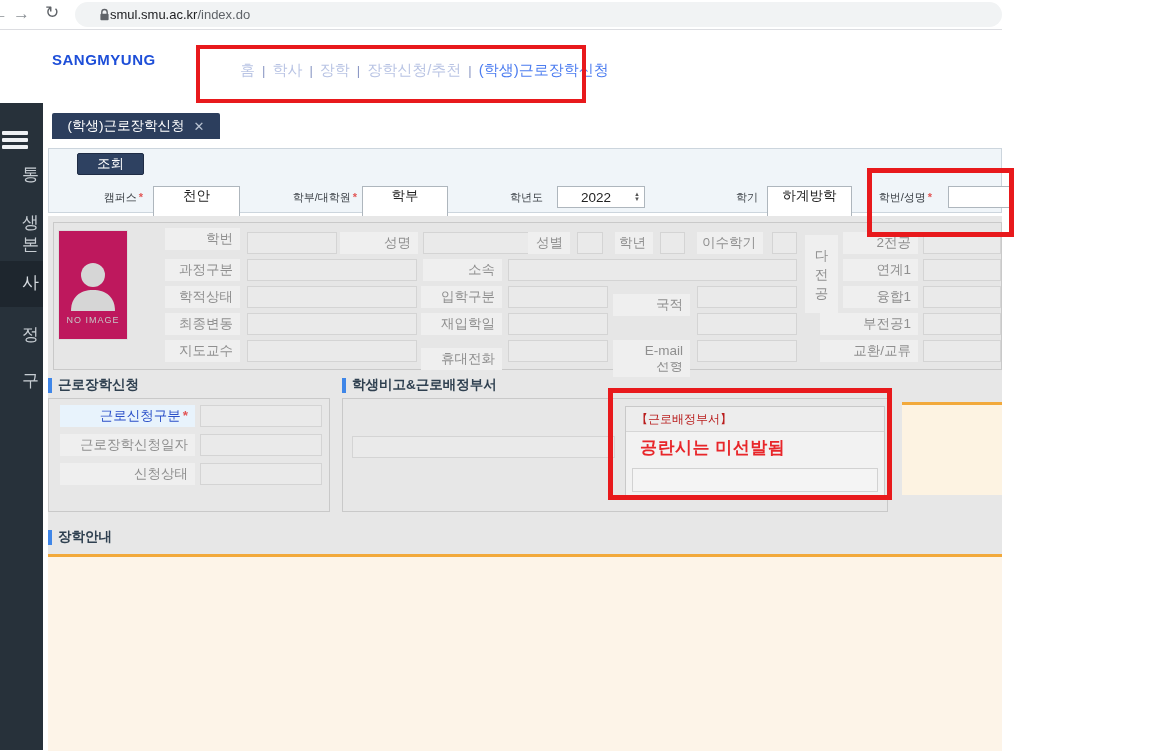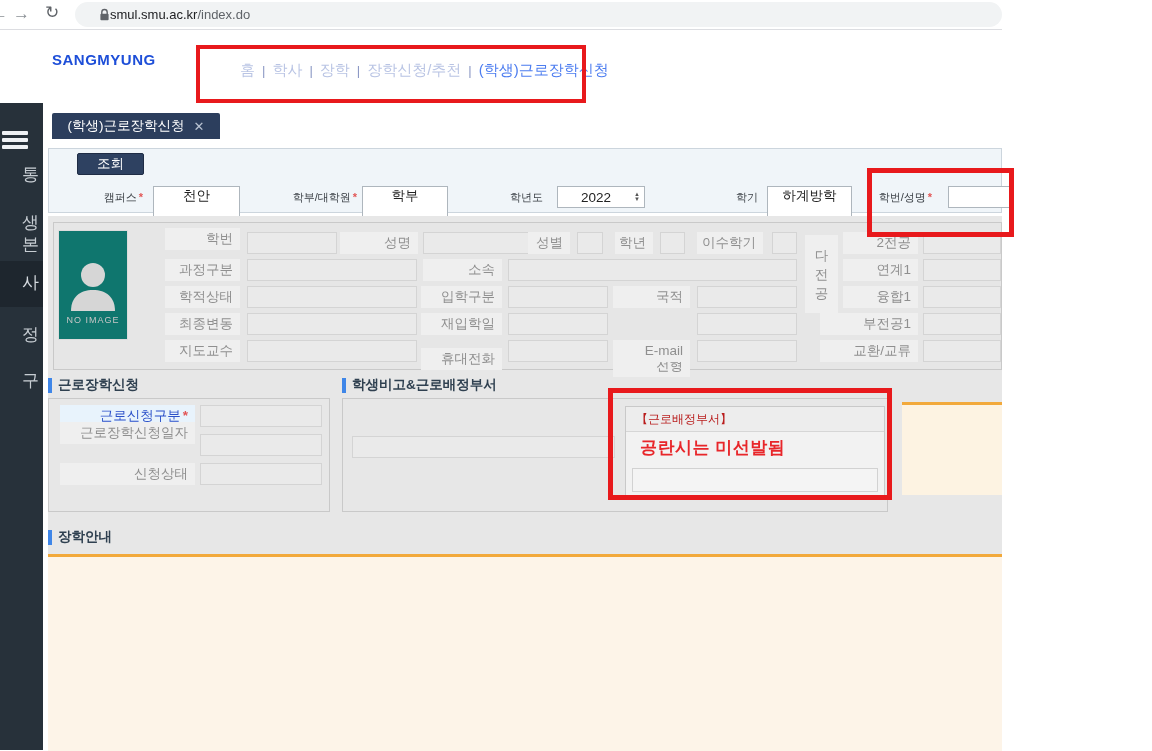--- a/index.html
+++ b/index.html
@@ -47,21 +47,21 @@
   .spin { display:flex; flex-direction:column; line-height:5px; font-size:6px; color:#555; padding-right:4px; }
   .white-input { background:#fff; border:1px solid #aeb6bd; height:22px; }
 
   
   .main-bg { left:48px; top:216px; width:954px; height:340px; background:#e7e7e7; }
 
   
   .student-panel { left:53px; top:222px; width:949px; height:148px; background:#e6e6e6; border:1px solid #c9c9c9; overflow:hidden; }
   .lbl { background:#efefef; color:#8f8f8f; font-size:13.5px; text-align:right; padding-right:7px; height:22px; line-height:22px; white-space:nowrap; overflow:hidden; }
   .inp { background:#eaeaea; border:1px solid #d4d4d4; height:22px; }
-  .photo { left:58px; top:230px; width:70px; height:110px; background:#0f766e; border:1px solid #dcdcdc; display:flex; flex-direction:column; align-items:center; justify-content:flex-end; }
+  .photo { left:58px; top:230px; width:70px; height:110px; background:#be185d; border:1px solid #dcdcdc; display:flex; flex-direction:column; align-items:center; justify-content:flex-end; }
   .noimg { font-size:9px; color:#c6c6c6; letter-spacing:1px; margin-bottom:14px; }
   .multi-major { left:805px; top:235px; width:33px; height:78px; background:#efefef; color:#8f8f8f; font-size:13.5px; line-height:19px; display:flex; align-items:center; justify-content:center; text-align:center; word-break:break-all; padding:0 9px; }
 
   
   .sec-head { display:flex; align-items:center; gap:6px; }
   .sec-bar { width:4px; height:15px; background:#3f86e8; }
   .sec-title { font-size:13.5px; font-weight:bold; color:#2f4050; }
   .box { background:#e7e7e7; border:1px solid #c9c9c9; }
   .lbl-blue { background:#e8f3fc; color:#2b50c8; }
   .dept-panel { left:625px; top:406px; width:260px; height:92px; background:#f2f2f2; border:1px solid #c9c9c9; }
@@ -189,21 +189,21 @@
 
   <div class="abs lbl" style="left:165px; top:259px; width:75px;">과정구분</div>
   <div class="abs inp" style="left:247px; top:259px; width:170px;"></div>
   <div class="abs lbl" style="left:423px; top:259px; width:79px;">소속</div>
   <div class="abs inp" style="left:508px; top:259px; width:289px;"></div>
 
   <div class="abs lbl" style="left:165px; top:286px; width:75px;">학적상태</div>
   <div class="abs inp" style="left:247px; top:286px; width:170px;"></div>
   <div class="abs lbl" style="left:421px; top:286px; width:81px;">입학구분</div>
   <div class="abs inp" style="left:508px; top:286px; width:100px;"></div>
-  <div class="abs lbl" style="left:613px; top:286px; width:77px;">국적</div>
+  <div class="abs lbl" style="left:613px; top:294px; width:77px;">국적</div>
   <div class="abs inp" style="left:697px; top:286px; width:100px;"></div>
 
   <div class="abs lbl" style="left:165px; top:313px; width:75px;">최종변동</div>
   <div class="abs inp" style="left:247px; top:313px; width:170px;"></div>
   <div class="abs lbl" style="left:421px; top:313px; width:81px;">재입학일</div>
   <div class="abs inp" style="left:508px; top:313px; width:100px;"></div>
   <div class="abs lbl" style="left:613px; top:313px; width:77px;margin-top:42px;">전형</div>
   <div class="abs inp" style="left:697px; top:313px; width:100px;"></div>
 
   <div class="abs lbl" style="left:165px; top:340px; width:75px;">지도교수</div>
@@ -225,21 +225,21 @@
   <div class="abs lbl" style="left:820px; top:340px; width:98px;">교환/교류</div>
   <div class="abs inp" style="left:923px; top:340px; width:78px;"></div>
 
   <div class="abs sec-head" style="left:48px; top:376px;">
     <span class="sec-bar"></span>
     <span class="sec-title">근로장학신청</span>
   </div>
   <div class="abs box" style="left:48px; top:398px; width:282px; height:114px;"></div>
   <div class="abs lbl lbl-blue" style="left:60px; top:405px; width:135px;"><span>근로신청구분</span><span class="req">*</span></div>
   <div class="abs inp" style="left:200px; top:405px; width:122px;"></div>
-  <div class="abs lbl" style="left:60px; top:422px; width:135px;">근로장학신청일자</div>
+  <div class="abs lbl" style="left:60px; top:434px; width:135px;">근로장학신청일자</div>
   <div class="abs inp" style="left:200px; top:434px; width:122px;"></div>
   <div class="abs lbl" style="left:60px; top:463px; width:135px;">신청상태</div>
   <div class="abs inp" style="left:200px; top:463px; width:122px;"></div>
 
   <div class="abs sec-head" style="left:342px; top:376px;">
     <span class="sec-bar"></span>
     <span class="sec-title">학생비고&amp;근로배정부서</span>
   </div>
   <div class="abs box" style="left:342px; top:398px; width:546px; height:114px;"></div>
   <div class="abs inp" style="left:352px; top:436px; width:263px;"></div>

